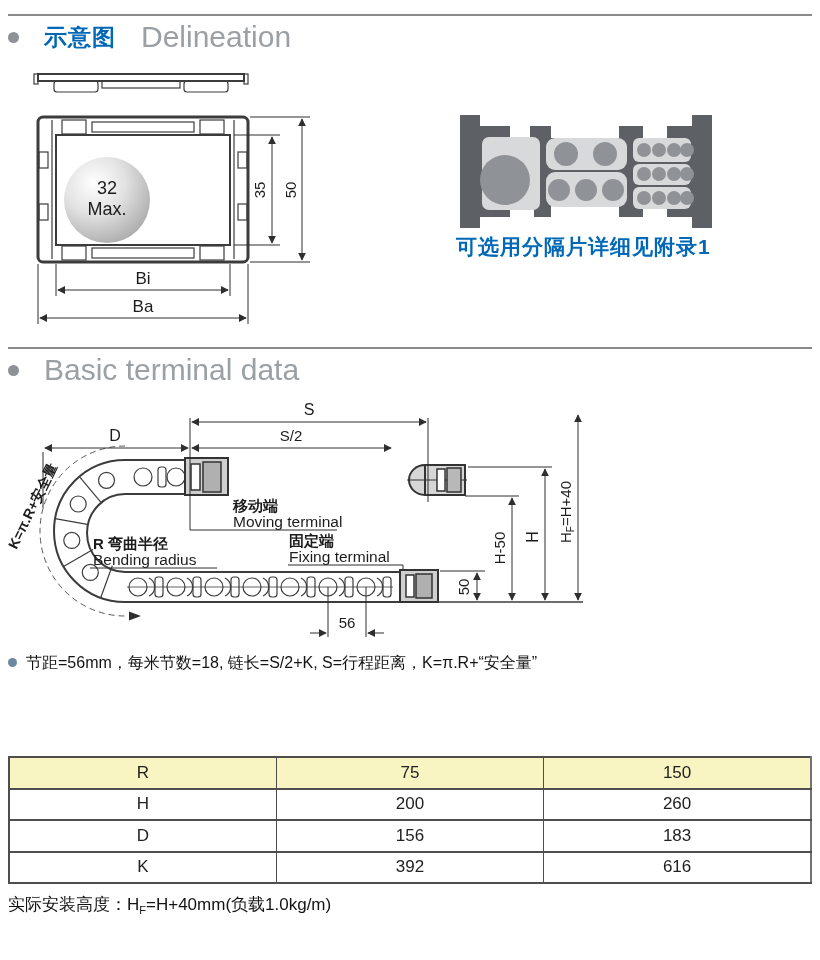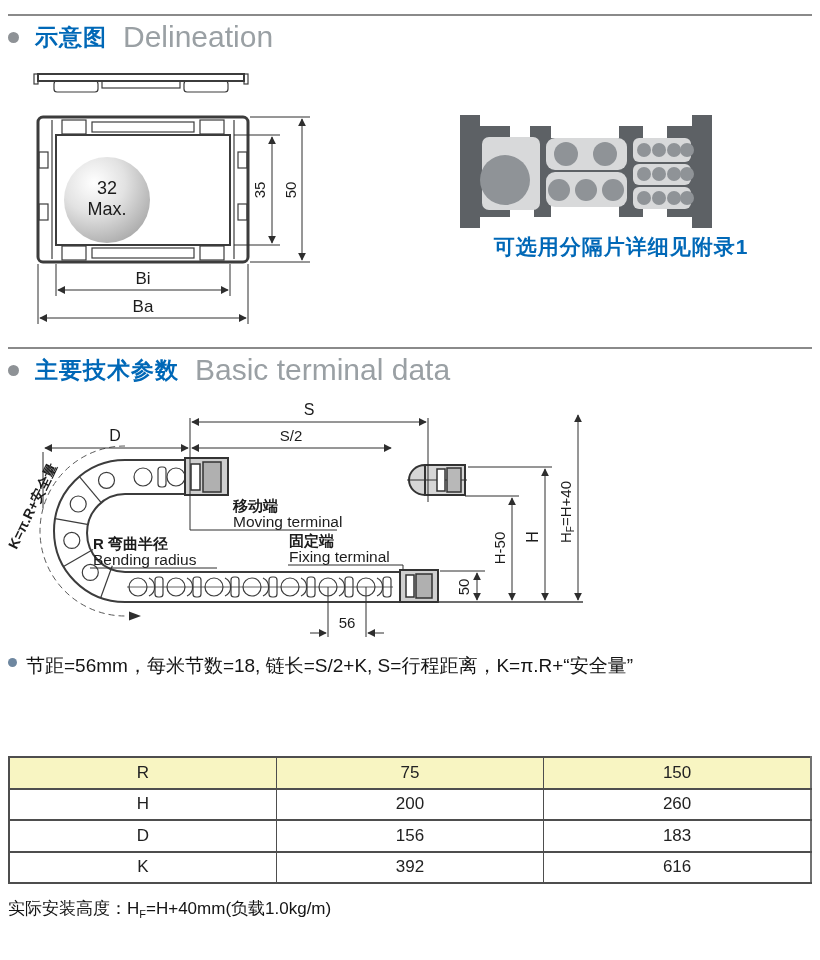--- a/index.html
+++ b/index.html
@@ -1,43 +1,43 @@
 <!DOCTYPE html>
 <html><head>
 <meta charset="utf-8">
 <style>
   html,body{margin:0;padding:0;background:#fff;}
   .page{
     position:relative;width:820px;height:960px;background:#ffffff;
     font-family:"Liberation Sans", sans-serif;color:#1c1c1c;overflow:hidden;
   }
   .rule{position:absolute;left:8px;width:804px;height:0;border-top:2px solid #8a8a8a;}
-  .sec-header{position:absolute;left:8px;display:flex;align-items:center;gap:16px;}
+  .sec-header{position:absolute;left:8px;display:flex;align-items:center;gap:25px;}
   .sec-dot{width:11px;height:11px;border-radius:50%;background:#8e9296;flex:0 0 auto;}
   .sec-zh{font-size:23px;font-weight:bold;color:#0068b7;letter-spacing:1px;}
   .sec-en{font-size:30px;color:#9aa0a4;}
   .caption-blue{
     position:absolute;left:456px;top:233px;width:330px;
-    font-size:21px;font-weight:bold;color:#0068b7;letter-spacing:1px;text-align:center;
+    font-size:21px;font-weight:bold;color:#0068b7;letter-spacing:1px;
   }
-  .note{position:absolute;left:8px;display:flex;align-items:flex-start;gap:9px;font-size:19px;color:#141414;}
+  .note{position:absolute;left:8px;display:flex;align-items:flex-start;gap:9px;font-size:16px;color:#141414;}
   .note-dot{width:9px;height:9px;border-radius:50%;background:#6e87a0;margin-top:5px;flex:0 0 auto;}
   table.spec{
     position:absolute;left:8px;top:756px;width:804px;height:128px;
     border-collapse:collapse;table-layout:fixed;font-size:17px;color:#222;
   }
   table.spec td{
     text-align:center;vertical-align:middle;
     border:1px solid #4e4e4e;border-top:2px solid #4e4e4e;border-bottom:2px solid #4e4e4e;
     background:#fff;
   }
   table.spec tr.hdr td{background:#f8f5c2;}
   table.spec td:first-child{border-left:2px solid #4e4e4e;}
   table.spec td:last-child{border-right:2px solid #737373;}
-  .footer{position:absolute;left:8px;top:890px;font-size:17px;line-height:38px;color:#141414;}
+  .footer{position:absolute;left:8px;top:890px;font-size:17px;line-height:29px;color:#141414;}
   .footer sub{font-size:11px;}
   svg text{font-family:"Liberation Sans", sans-serif;fill:#1c1c1c;}
   .dline{stroke:#3c3c3c;stroke-width:2;fill:none;}
   .tline{stroke:#3c3c3c;stroke-width:1.2;fill:none;}
   .dim{stroke:#2e2e2e;stroke-width:1;fill:none;}
 </style>
 </head>
 <body>
 
 <div class="page">
@@ -156,21 +156,20 @@
         <circle cx="232" cy="88" r="7" fill="#8f9397"></circle>
     </g>
   </svg>
 
   <div class="caption-blue">可选用分隔片详细见附录1</div>
 
   <div class="rule" style="top:347px"></div>
 
   <div class="sec-header" style="top:353px">
     <span class="sec-dot"></span>
-    <span class="sec-zh">主要技术参数</span>
     <span class="sec-en">Basic terminal data</span>
   </div>
 
   <svg style="position:absolute;left:5px;top:390px" width="650" height="258" viewBox="0 0 650 258">
     <defs>
       <marker id="ar2" viewBox="0 0 10 10" refX="9" refY="5" markerWidth="8" markerHeight="8" orient="auto-start-reverse">
         <path d="M0,0 L10,5 L0,10 z" fill="#2e2e2e"></path>
       </marker>
     </defs>
 

